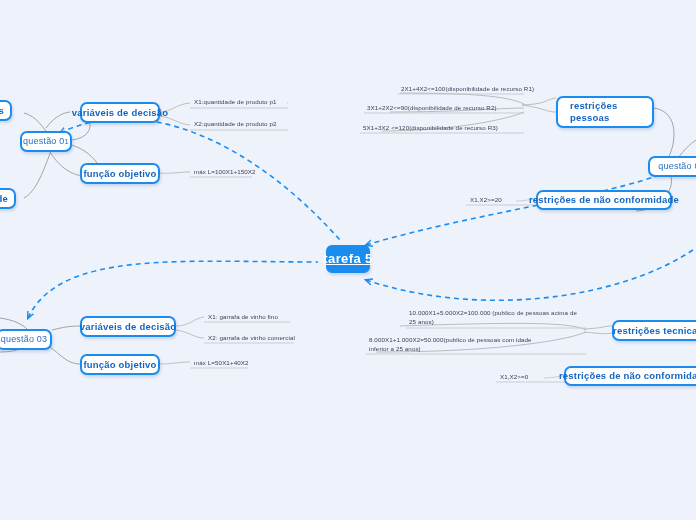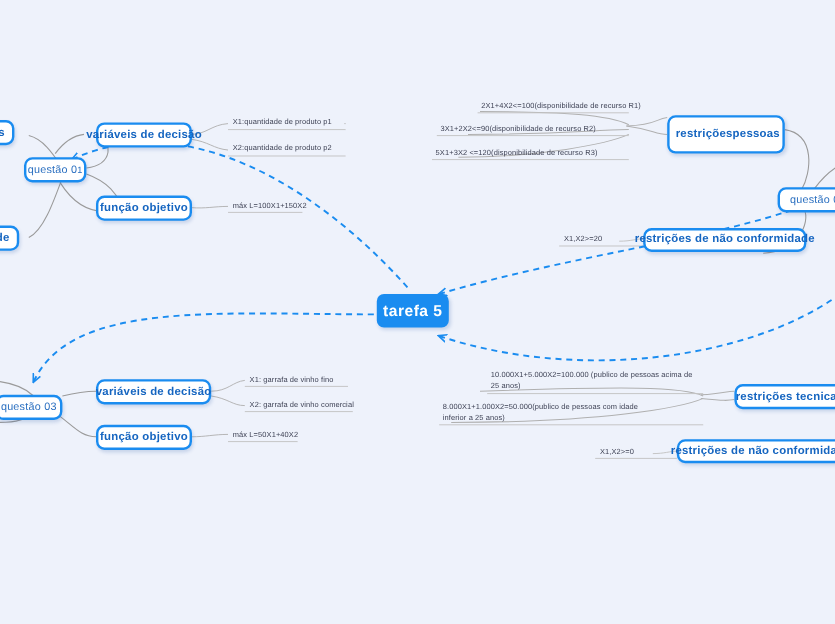--- a/index.html
+++ b/index.html
@@ -165,39 +165,39 @@
     </g>
 
     <g stroke="#1a8cf0" stroke-width="1.6" fill="none" stroke-dasharray="5,4">
       <path d="M60,133 C150,90 260,150 340,240" marker-start="url(#arrowblue)"></path>
       <path d="M28,318 C60,250 180,262 318,262" marker-start="url(#arrowblue)"></path>
       <path d="M366,245 C470,214 600,198 668,172" marker-start="url(#arrowblue)"></path>
       <path d="M366,280 C480,318 620,300 696,248" marker-start="url(#arrowblue)"></path>
     </g>
   </svg>
 
-  <div class="node central" style="left:314px; top:245px; width:60px; height:28px;">tarefa 5</div>
+  <div class="node central" style="left:326px; top:245px; width:44px; height:28px;text-decoration:underline;">tarefa 5</div>
 
   <div class="node question" style="left:20px; top:131px; width:52px; height:21px;">
     <span>questão 0</span>
       <span class="sub">1</span>
   </div>
 
   <div class="node question" style="left:648px; top:156px; width:62px; height:21px;">
     <span>questão 0</span>
   </div>
 
   <div class="node question" style="left:-4px; top:329px; width:56px; height:21px;">questão 03</div>
 
   <div class="node topic" style="left:80px; top:102px; width:80px; height:21px;">variáveis de decisão</div>
 
   <div class="node topic" style="left:80px; top:163px; width:80px; height:21px;">função objetivo</div>
 
   <div class="node topic" style="left:556px; top:96px; width:98px; height:32px;
-       flex-direction:row; align-items:center; padding-left:12px;">
+       flex-direction:column; align-items:flex-start; padding-left:12px;">
     <span>restrições</span>
     <span>pessoas</span>
   </div>
 
   <div class="node topic" style="left:536px; top:190px; width:136px; height:20px;">restrições de não conformidade</div>
 
   <div class="node topic" style="left:-22px; top:100px; width:34px; height:21px;
        justify-content:flex-end; padding-right:6px;">as</div>
 
   <div class="node topic" style="left:-28px; top:188px; width:44px; height:21px;

